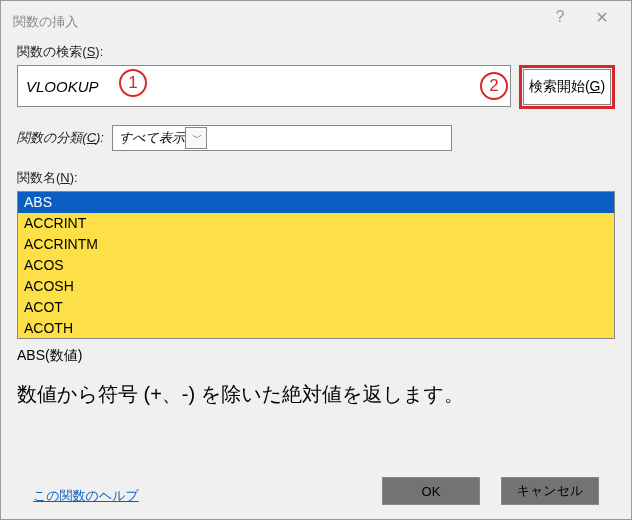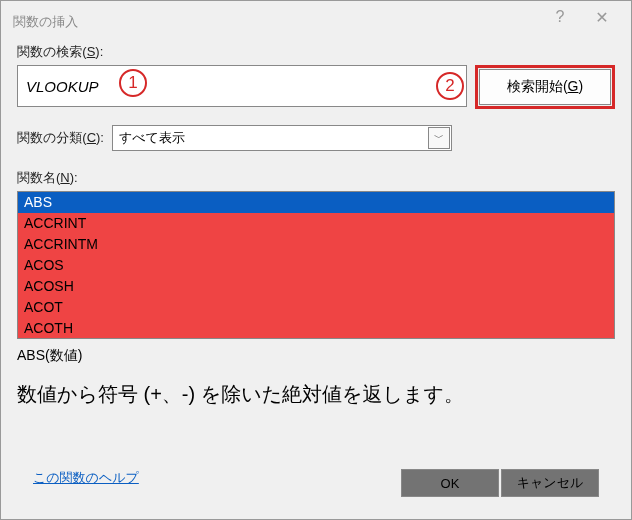--- a/index.html
+++ b/index.html
@@ -97,60 +97,60 @@
       align-items: center;
       justify-content: center;
       pointer-events: none;
     }
     .search-btn-wrap {
       position: relative;
       border: 3px solid #d62828;
       padding: 1px;
     }
     .search-btn {
-      width: 132px;
+      width: 88px;
       height: 36px;
       background: #fdfdfd;
       border: 1px solid #888;
       font-family: inherit;
       font-size: 14px;
       cursor: pointer;
     }
     .category-row {
       display: flex;
       align-items: center;
       gap: 8px;
       margin-bottom: 18px;
+      font-style: italic;
     }
     .category-select {
       width: 340px;
       height: 26px;
       border: 1px solid #888;
       background: #fff;
       display: flex;
       align-items: center;
       padding: 0 6px;
-      justify-content: space-between;
     }
     .select-btn {
       width: 22px;
       height: 22px;
       border: 1px solid #888;
       border-left: 1px solid #888;
       background: #f8f8f8;
       display: flex;
       align-items: center;
       justify-content: center;
       font-size: 10px;
       color: #555;
       margin-right: -5px;
     }
     .listbox {
       border: 1px solid #888;
-      background: #ef4444;
+      background: #fde047;
       height: 148px;
       overflow-y: scroll;
       margin-bottom: 8px;
     }
     .listbox-inner { }
     .list-item {
       padding: 1px 6px;
       font-size: 14px;
       line-height: 19px;
       cursor: default;
@@ -166,23 +166,23 @@
       font-size: 14px;
       margin-bottom: 16px;
     }
     .desc {
       font-size: 20px;
       margin-bottom: 2px;
     }
     .footer {
       margin-top: auto;
       display: flex;
-      align-items: flex-start;
-      padding: 14px 16px 22px 16px;
-      gap: 2px;
+      align-items: flex-end;
+      padding: 14px 16px 14px 16px;
+      gap: 21px;
     }
     .help-link {
       color: #0a5ec2;
       text-decoration: underline;
       cursor: pointer;
       font-size: 13px;
     }
     .spacer { flex: 1; }
     .btn {
       width: 98px;

